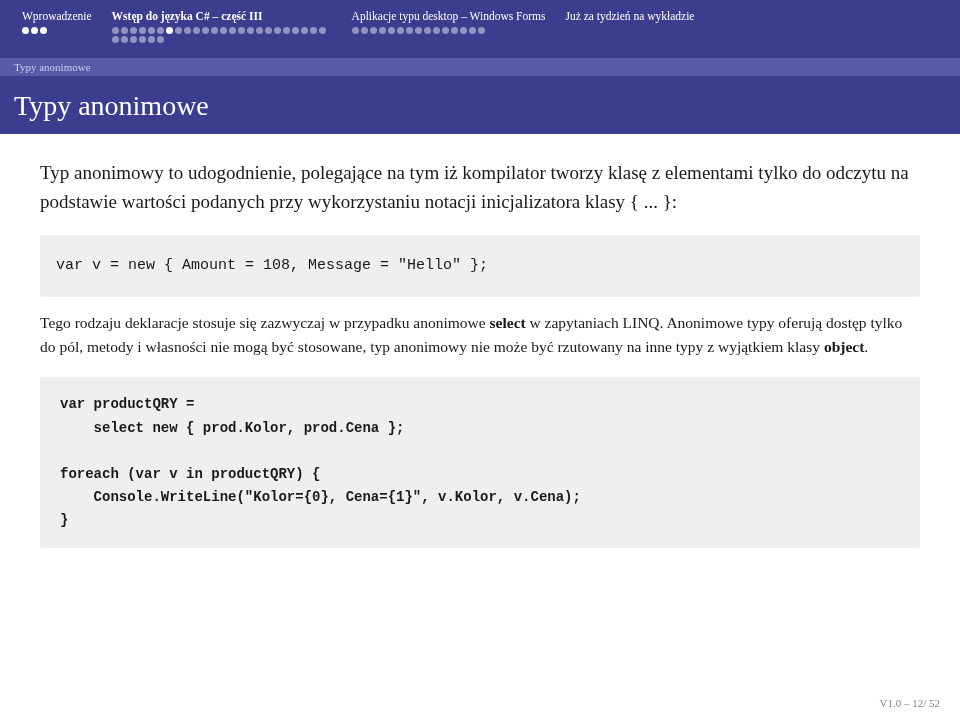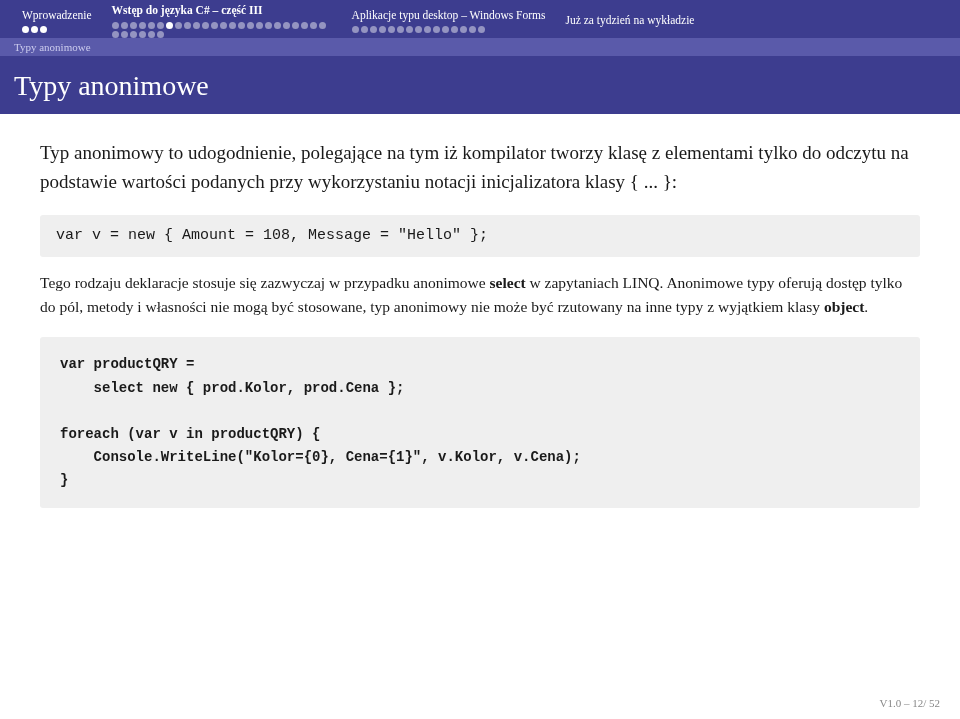--- a/index.html
+++ b/index.html
@@ -12,23 +12,23 @@
       font-size: 16px;
       color: #1a1a1a;
       overflow: hidden;
     }
 
     
     .top-nav {
       background: #3d3d8f;
       color: #ffffff;
       display: flex;
-      align-items: center;
+      align-items: flex-start;
       padding: 4px 12px 0 12px;
-      height: 38px;
+      height: 58px;
       gap: 0;
     }
 
     .nav-item {
       font-size: 11.5px;
       padding: 4px 10px 6px 10px;
       cursor: pointer;
       white-space: nowrap;
       color: #ffffff;
       line-height: 1.4;
@@ -77,21 +77,21 @@
       font-size: 19px;
       line-height: 1.55;
       color: #1a1a1a;
       margin-bottom: 18px;
     }
 
     
     .code-block {
       background: #efefef;
       border-radius: 3px;
-      padding: 10px 16px;
+      padding: 20px 16px;
       font-family: 'Courier New', 'Courier', monospace;
       font-size: 15px;
       color: #1a1a1a;
       margin-bottom: 14px;
       line-height: 1.5;
     }
 
     .paragraph-text {
       font-size: 15.5px;
       line-height: 1.55;

